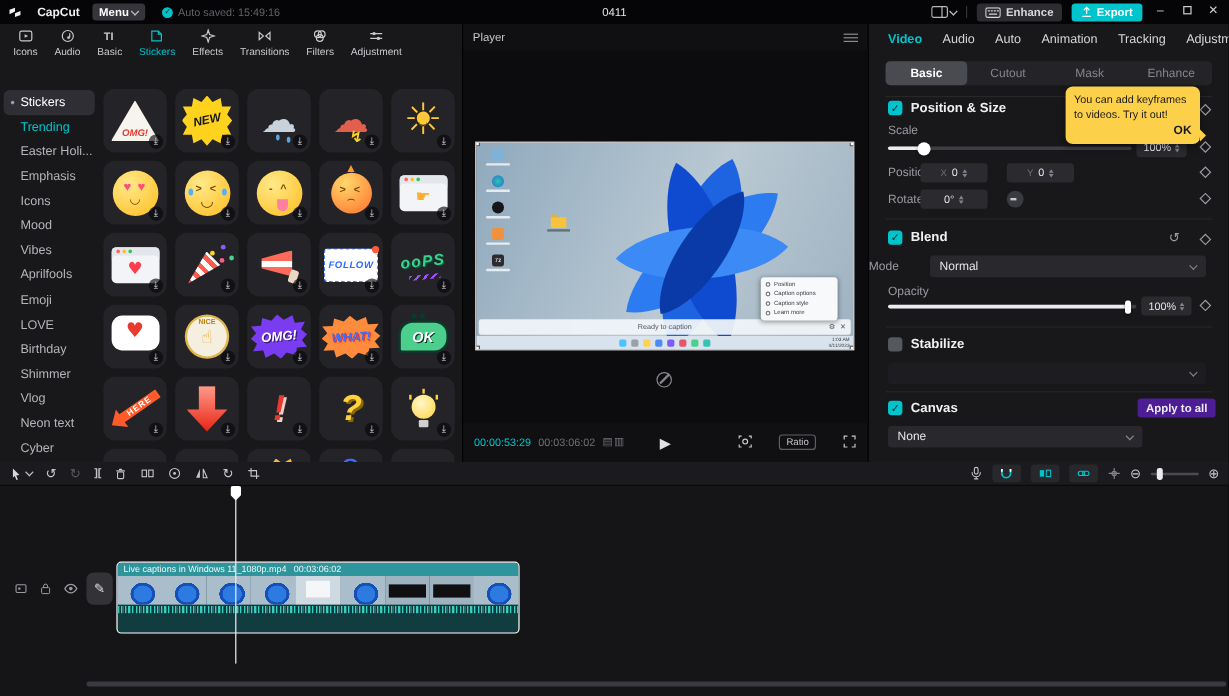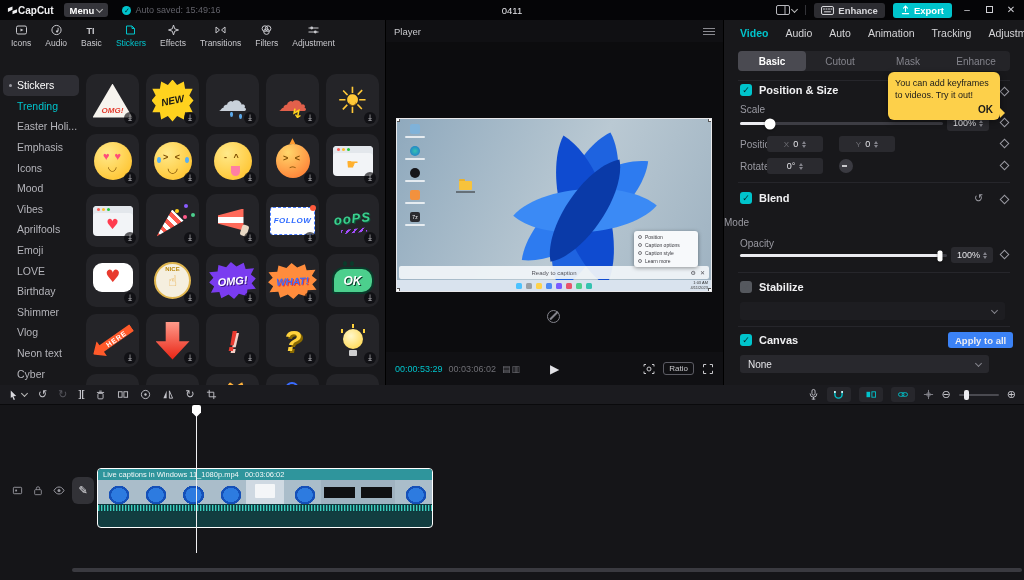--- a/index.html
+++ b/index.html
@@ -1,21 +1,21 @@
 <!DOCTYPE html>
 <html><head>
 <meta charset="utf-8">
 <style>
   *{margin:0;padding:0;box-sizing:border-box;font-family:"Liberation Sans","DejaVu Sans",sans-serif;-webkit-user-select:none}
   html,body{background:#000}
   #app{position:relative;width:1024px;height:580px;background:#0a0a0c;overflow:hidden;color:#d8d8dc}
 
   
   #titlebar{position:absolute;left:0;top:0;width:1024px;height:20px;background:#050507;display:flex;align-items:center;z-index:30}
-  .logo-txt{font-size:10px;font-weight:bold;color:#f0f0f2;margin-left:0}
+  .logo-txt{font-size:10px;font-weight:bold;color:#f0f0f2;margin-left:13px}
   #menu-btn{margin-left:10px;height:14px;background:#35353b;border-radius:3px;padding:0 6px;display:flex;align-items:center;font-size:9.5px;font-weight:bold;color:#fff;gap:3px}
   .chev{width:5px;height:5px;border-right:1px solid #bbb;border-bottom:1px solid #bbb;transform:rotate(45deg);margin-top:-2px}
   #autosave{display:flex;align-items:center;gap:4px;margin-left:14px;font-size:9px;color:#62626a}
   .ok-circ{width:9px;height:9px;border-radius:50%;background:#00c4cc;color:#042a2c;font-size:7px;line-height:9px;text-align:center;font-weight:bold}
   #proj-title{position:absolute;left:0;right:0;text-align:center;font-size:9.5px;color:#e4e4e8;pointer-events:none}
   #tb-right{margin-left:auto;display:flex;align-items:center;gap:8px;padding-right:6px;z-index:2}
   .tb-ico{color:#b8b8bd;display:flex;align-items:center;gap:2px}
   .tb-sep{width:1px;height:10px;background:#333338}
   #shortcut-btn{height:15px;background:#2c2c31;border-radius:3px;padding:0 7px;display:flex;align-items:center;gap:4px;font-size:9.5px;color:#d8d8dc;font-weight:bold}
   #export-btn{height:15px;background:#00c4cc;border-radius:3px;padding:0 8px;display:flex;align-items:center;gap:4px;font-size:9.5px;color:#fff;font-weight:bold}
@@ -137,21 +137,21 @@
   #tb-icons{position:absolute;left:0;right:0;display:flex;justify-content:center;gap:4px}
   #tb-icons i{width:6px;height:6px;border-radius:1.5px}
   #tray{margin-left:auto;padding-right:3px;text-align:right;font-size:4px;line-height:1.2;color:#333;z-index:2}
   #deselect{position:absolute;left:161px;top:268px;width:13px;height:13px;border:1.5px solid #84848c;border-radius:50%}
   #deselect:before{content:"";position:absolute;left:5px;top:-1px;width:1.5px;height:11px;background:#84848c;transform:rotate(45deg)}
   #play-controls{position:absolute;left:0;right:0;bottom:0;height:33px;display:flex;align-items:center;padding:0 9px;gap:6px}
   .tc-cur{font-size:9px;color:#00c4cc}
   .tc-tot{font-size:9px;color:#6f6f75}
   .gridic{font-size:9px;color:#6f6f75;letter-spacing:1px;font-family:"DejaVu Sans",sans-serif}
   #play-btn{position:absolute;left:0;right:0;text-align:center;font-size:12px;color:#e2e2e6;pointer-events:none}
-  #pc-right{margin-left:auto;display:flex;align-items:center;gap:8px;z-index:2}
+  #pc-right{margin-left:auto;display:flex;gap:22px;z-index:2}
   #ratio-chip{border:1px solid #5c5c64;border-radius:3px;font-size:8px;color:#c8c8cc;padding:1px 5px}
 
   
   #inspector{position:absolute;left:724px;top:20px;width:300px;height:365px;background:#18181b}
   #insp-tabs{display:flex;align-items:center;gap:17px;padding:0 0 0 16px;height:26px}
   .itab{font-size:10.5px;color:#d5d5d8}
   .itab.active{color:#00c4cc;font-weight:bold}
   #subtabs{position:absolute;left:14px;top:31px;width:272px;height:20px;background:#242428;border-radius:4px;display:flex}
   .seg{flex:1;display:flex;align-items:center;justify-content:center;font-size:10px;color:#84848c;border-radius:4px}
   .seg.active{background:#4a4a51;color:#fff;font-weight:bold}
@@ -169,21 +169,21 @@
   .stp i{width:0;height:0;border-left:2.5px solid transparent;border-right:2.5px solid transparent}
   .stp .up{border-bottom:3px solid #84848c}
   .stp .dn{border-top:3px solid #84848c}
   .numfield{position:absolute;height:16px;background:#2a2a2f;border-radius:3px;display:flex;align-items:center;justify-content:center;gap:4px;font-size:9px;color:#e4e4e8}
   .numfield .ax{color:#6f6f75;font-size:8px}
   .divider{position:absolute;left:14px;right:14px;height:1px;background:#26262b}
   .reset-ic{position:absolute;font-size:11px;color:#9a9aa2;font-family:"DejaVu Sans",sans-serif}
   .dd{position:absolute;height:18px;background:#28282d;border-radius:3px;display:flex;align-items:center;padding:0 8px;font-size:10px;color:#e4e4e8}
   .dd .chev{margin-left:auto;border-color:#84848c}
   .dd.ghost{background:#1d1d21}
-  #apply-btn{position:absolute;height:16px;background:#3b82f6;border-radius:3px;font-size:9.5px;color:#ececf0;display:flex;align-items:center;padding:0 7px;font-weight:bold}
+  #apply-btn{position:absolute;height:16px;background:#4c1d95;border-radius:3px;font-size:9.5px;color:#ececf0;display:flex;align-items:center;padding:0 7px;font-weight:bold}
   #tooltip{position:absolute;left:164px;top:52px;width:112px;background:#fdd04a;border-radius:6px;padding:6px 7px 5px;z-index:10;box-shadow:0 2px 6px rgba(0,0,0,.4)}
   #tooltip .tx{font-size:9px;color:#1a1a1a;line-height:1.3}
   #tooltip .okb{text-align:right;font-size:10px;font-weight:bold;color:#1a1a1a;margin-top:3px}
   #tooltip:after{content:"";position:absolute;right:-5px;top:36px;border:5px solid transparent;border-left-color:#fdd04a;border-right-width:0}
   .rot-knob{position:absolute;width:14px;height:14px;border-radius:50%;background:#3a3a41}
   .rot-knob:before{content:"";position:absolute;left:3px;top:6px;width:5px;height:1.5px;background:#c8c8cc}
 
   
   #timeline{position:absolute;left:0;top:385px;width:1024px;height:195px;background:#151518}
   #tl-toolbar{position:absolute;left:0;top:0;right:0;height:20px;background:#1b1b1f;border-bottom:1px solid #0a0a0c;display:flex;align-items:center;padding:0 8px;gap:11px}
@@ -735,20 +735,24 @@
 
     <div class="divider" style="top:162px"></div>
 
     <div class="sec-title" style="left:16px;top:172px">
       <span class="cb">✓</span>
       <span>Blend</span>
     </div>
     <span class="reset-ic" style="left:250px;top:172px">↺</span>
     <span class="diamond" style="left:277px;top:176px"></span>
     <div class="lab" style="left:0;top:197px">Mode</div>
+    <div class="dd" style="left:51px;top:193px;width:230px">
+      <span>Normal</span>
+        <i class="chev"></i>
+    </div>
     <div class="lab" style="left:16px;top:218px">Opacity</div>
     <div class="slider" style="left:16px;top:234px;width:207px">
       <span class="fill" style="width:200px"></span>
         <span class="knob bar" style="left:200px"></span>
     </div>
     <div class="valbox" style="left:227px;top:227px">
       <span>100%</span>
       <span class="stp">
           <i class="up"></i>
           <i class="dn"></i>
@@ -765,21 +769,21 @@
     <div class="dd ghost" style="left:16px;top:282px;width:265px">
       <i class="chev"></i>
     </div>
     <div class="divider" style="top:306px"></div>
 
     <div class="sec-title" style="left:16px;top:314px">
       <span class="cb">✓</span>
       <span>Canvas</span>
     </div>
     <div id="apply-btn" style="left:224px;top:312px">Apply to all</div>
-    <div class="dd" style="left:16px;top:335px;width:249px">
+    <div class="dd" style="left:16px;top:335px;width:212px">
       <span>None</span>
         <i class="chev"></i>
     </div>
 
     <div id="tooltip">
       <div class="tx">You can add keyframes to videos. Try it out!</div>
       <div class="okb">OK</div>
     </div>
   </div>
 

